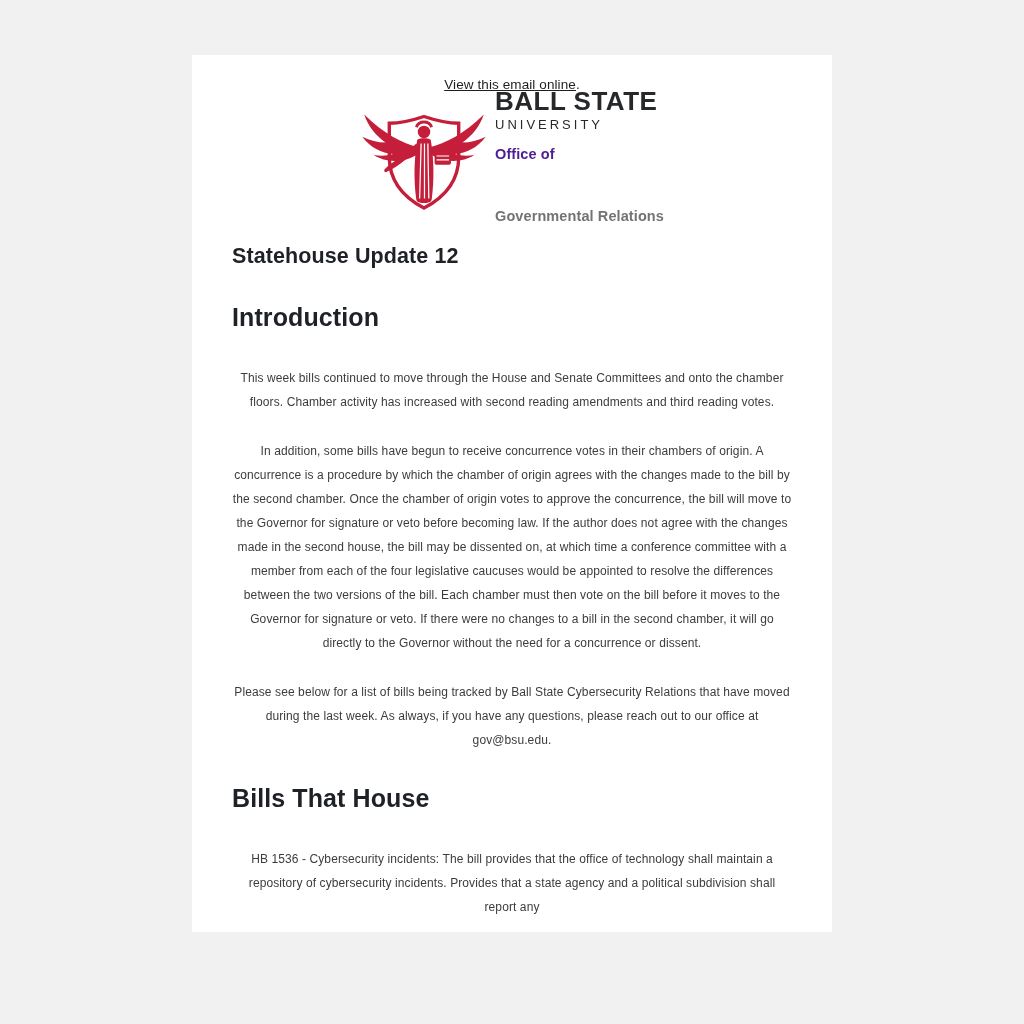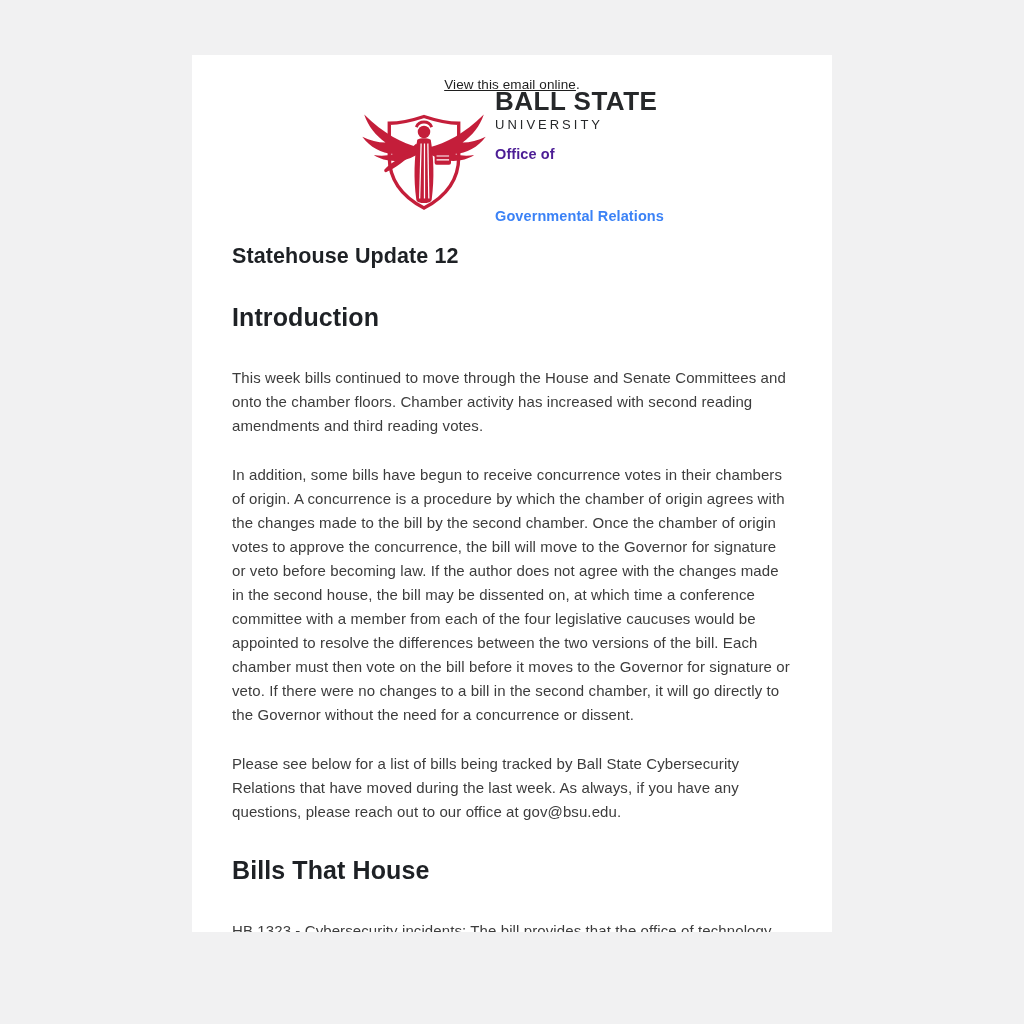--- a/index.html
+++ b/index.html
@@ -41,35 +41,35 @@
   }
   .logo-l2{
     font-size:13px;font-weight:400;color:var(--logo-dark);
     letter-spacing:3px;line-height:1.2;margin-top:1px;
   }
   .logo-l3{
     font-size:14.5px;font-weight:700;color:#4c1d95;
     line-height:1.25;margin-top:13px;letter-spacing:.1px;
   }
   .logo-l4{
-    font-size:14.5px;font-weight:700;color:#3b82f6;
+    font-size:14.5px;font-weight:700;color:#737373;
     line-height:1.25;letter-spacing:.1px;margin-top:44px;
   }
   h1.title{
     font-size:21.5px;font-weight:700;
     color:var(--heading);margin:30px 0 0;line-height:1.35;
     letter-spacing:.1px;
   }
   h2.section-heading{
     font-size:25px;font-weight:700;color:var(--heading);
     margin:31px 0 34px;line-height:1.2;letter-spacing:.1px;
   }
   .email-panel p{
-    font-size:15px;line-height:24px;color:var(--text);
-    margin:0 0 25px;max-width:560px;letter-spacing:.1px;
+    font-size:12px;line-height:24px;color:var(--text);
+    margin:0 0 25px;max-width:560px;letter-spacing:.1px;text-align:center;
   }
 </style>
 </head>
 <body>
 
 <div class="page">
   <div class="email-panel">
 
     <div class="view-online">
       <a href="#">View this email online</a><span>.</span>
@@ -108,16 +108,16 @@
     <h1 class="title">Statehouse Update 12</h1>
 
     <h2 class="section-heading">Introduction</h2>
 
     <p>This week bills continued to move through the House and Senate Committees and onto the chamber floors. Chamber activity has increased with second reading amendments and third reading votes.</p>
     <p>In addition, some bills have begun to receive concurrence votes in their chambers of origin. A concurrence is a procedure by which the chamber of origin agrees with the changes made to the bill by the second chamber. Once the chamber of origin votes to approve the concurrence, the bill will move to the Governor for signature or veto before becoming law. If the author does not agree with the changes made in the second house, the bill may be dissented on, at which time a conference committee with a member from each of the four legislative caucuses would be appointed to resolve the differences between the two versions of the bill. Each chamber must then vote on the bill before it moves to the Governor for signature or veto. If there were no changes to a bill in the second chamber, it will go directly to the Governor without the need for a concurrence or dissent.</p>
     <p>Please see below for a list of bills being tracked by Ball State Cybersecurity Relations that have moved during the last week. As always, if you have any questions, please reach out to our office at gov@bsu.edu.</p>
 
     <h2 class="section-heading">Bills That House</h2>
 
-    <p>HB 1323 - Cybersecurity incidents: The bill provides that the office of technology shall maintain a repository of cybersecurity incidents. Provides that a state agency and a political subdivision shall report any</p>
+    <p>HB 1536 - Cybersecurity incidents: The bill provides that the office of technology shall maintain a repository of cybersecurity incidents. Provides that a state agency and a political subdivision shall report any</p>
 
   </div>
 </div>
 
 </body></html>

